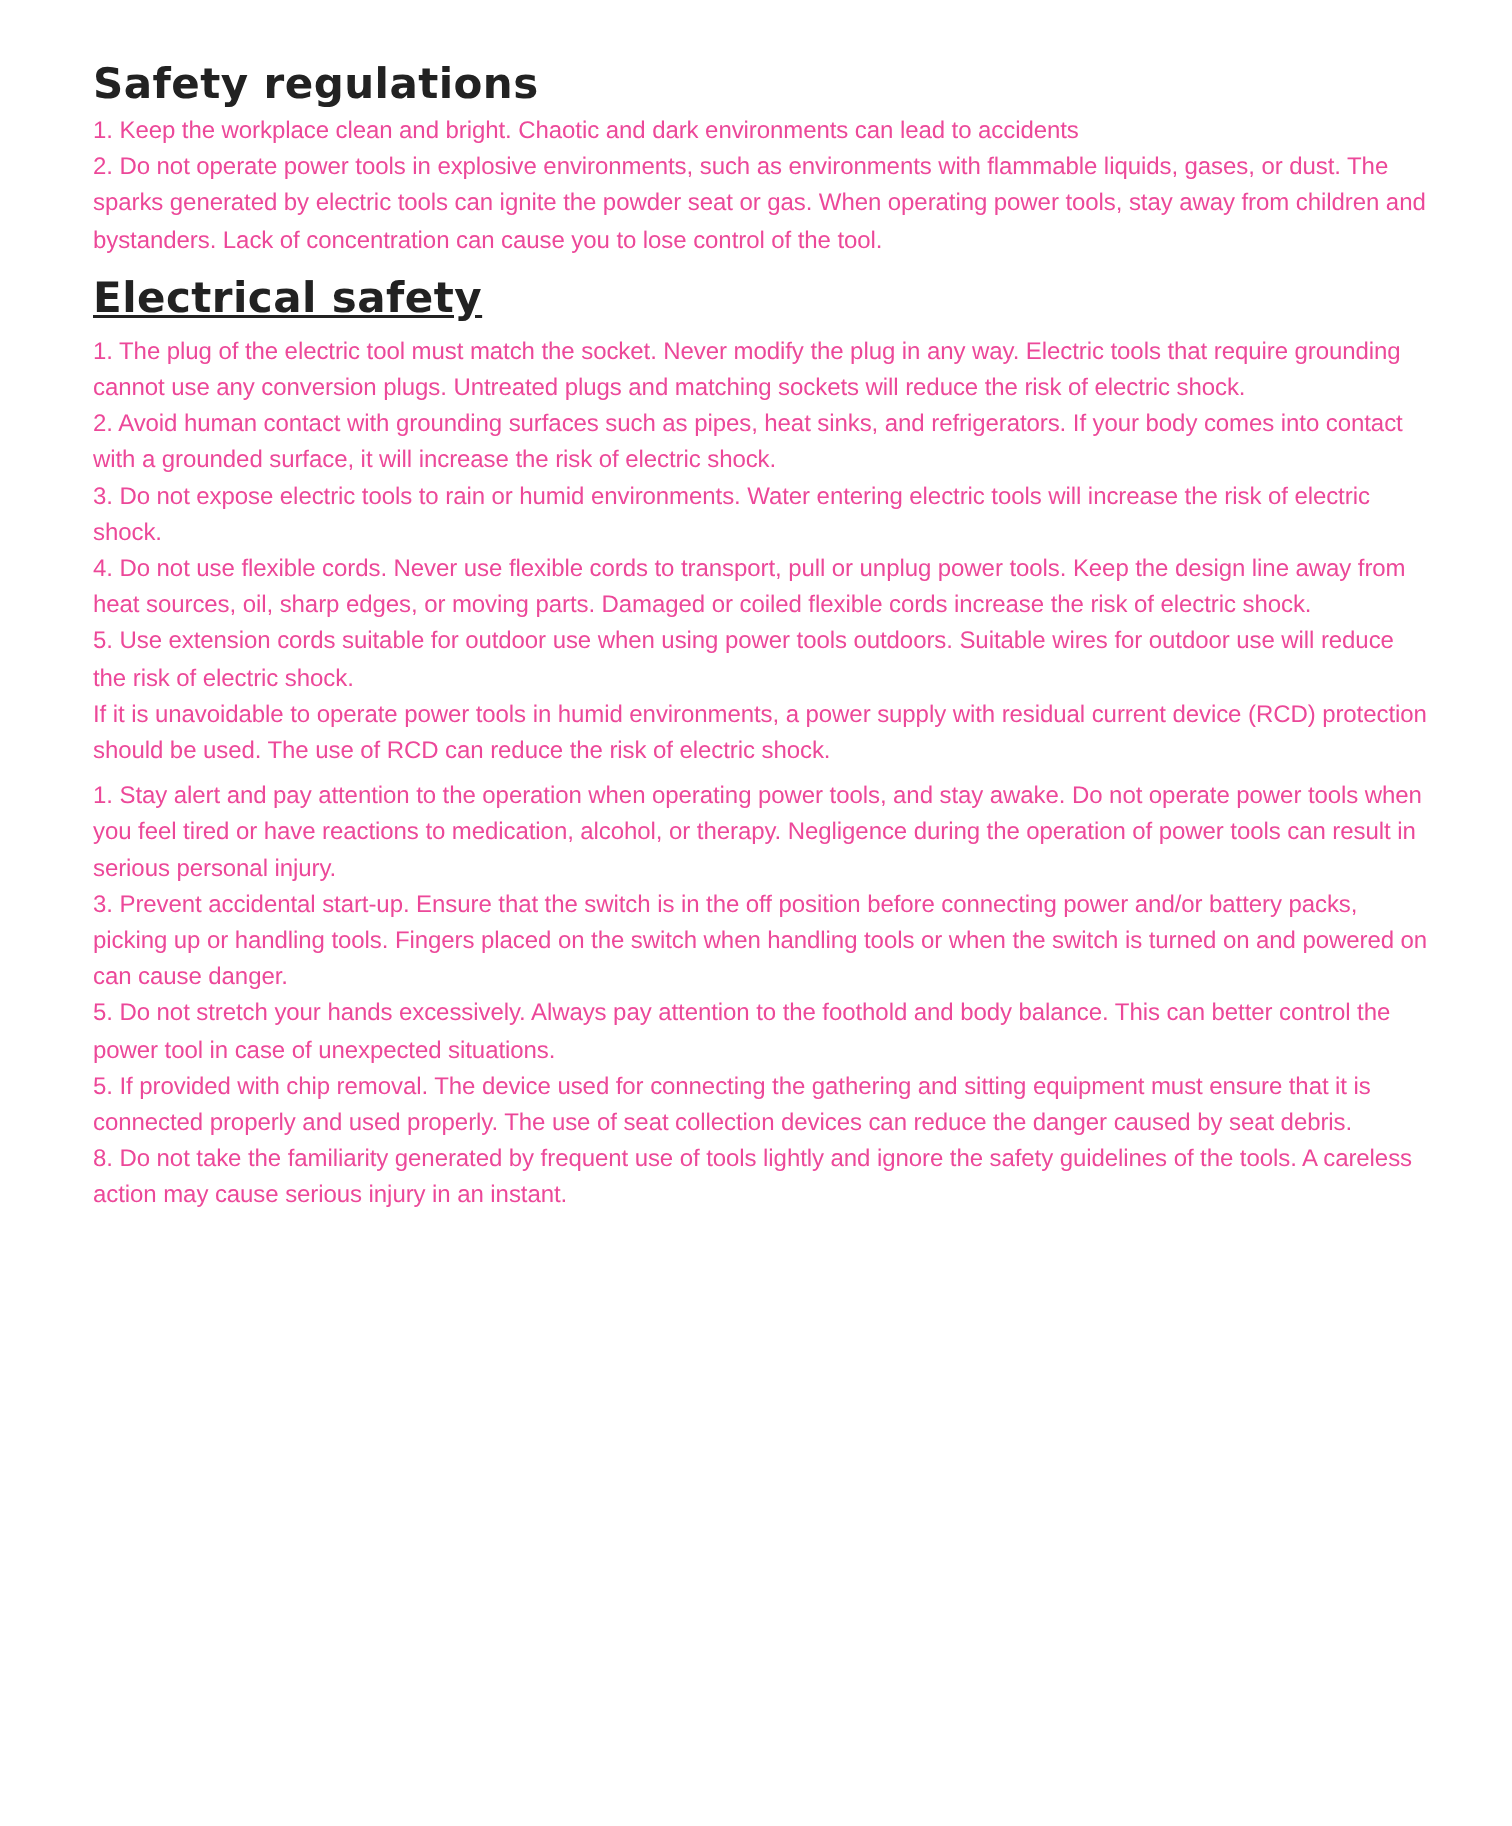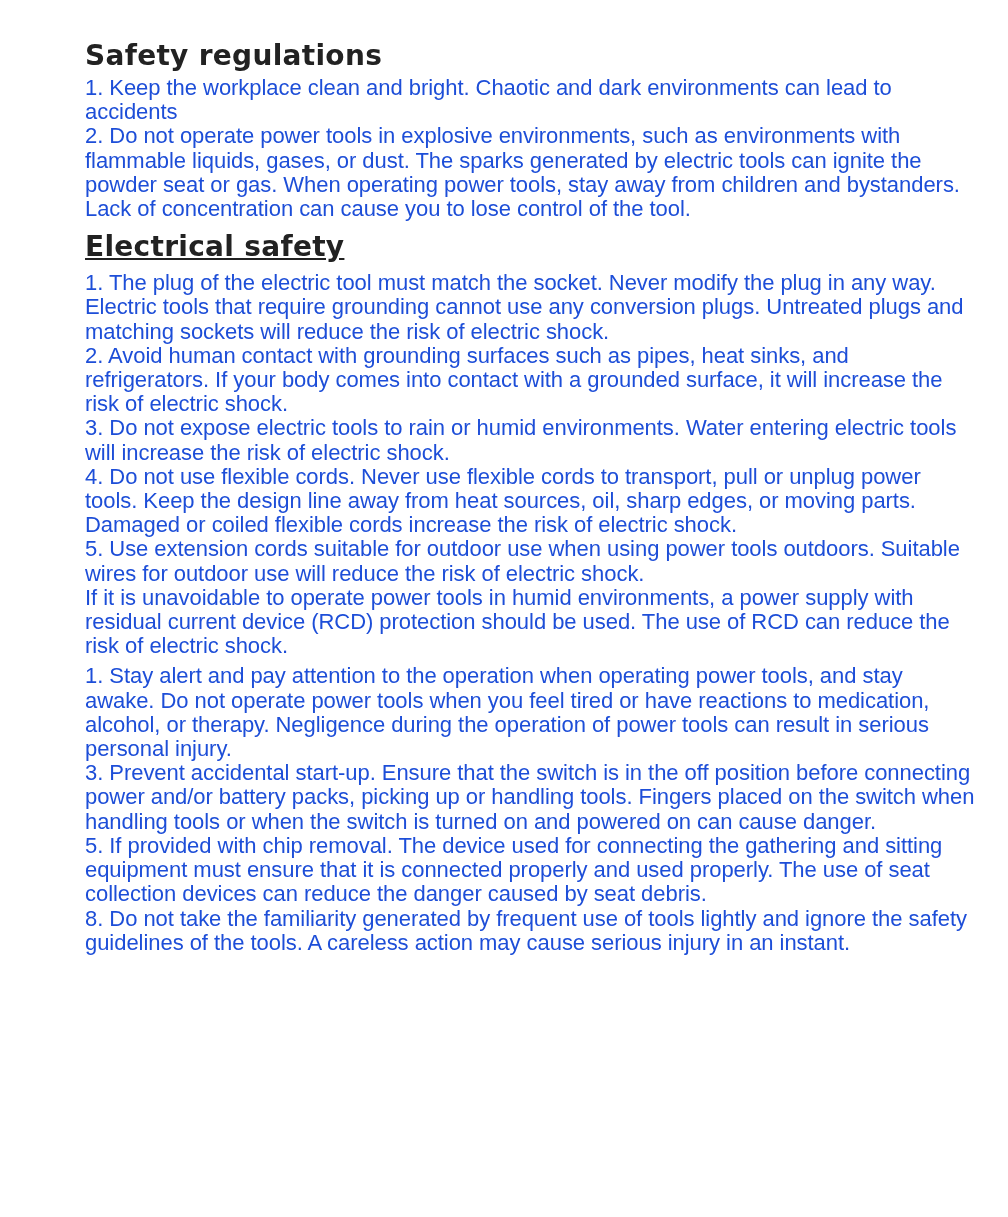--- a/index.html
+++ b/index.html
@@ -6,39 +6,39 @@
     body {
       width: 1008px;
       height: 1217px;
       overflow: hidden;
       font-family: "Liberation Sans", "DejaVu Sans", sans-serif;
       color: #222222;
       position: relative;
     }
     .page {
       position: absolute;
-      left: 85px;
+      left: 62px;
       top: 36px;
       width: 890px;
     }
     h2 {
       margin: 0;
       font-family: "DejaVu Sans", "Liberation Sans", sans-serif;
       font-weight: bold;
       font-size: 28px;
       letter-spacing: 0.3px;
       color: #222222;
       line-height: 40px;
     }
     .para {
       margin: 0;
       font-family: "Liberation Sans", sans-serif;
-      font-size: 22px;
+      font-size: 16px;
       line-height: 24.2px;
-      color: #1d4ed8;
+      color: #ec4899;
       letter-spacing: -0.05px;
     }
     #sec-regulations h2 { margin-bottom: 0px; }
     #sec-electrical { margin-top: 6px; }
     #sec-electrical h2 { margin-bottom: 4px; text-decoration: underline; }
     #sec-personal { margin-top: 6px; }
     #sec-personal h2 { margin-bottom: 8px; }
   </style>
 </head>
 <body>
@@ -57,17 +57,18 @@
     <p class="para">2. Avoid human contact with grounding surfaces such as pipes, heat sinks, and refrigerators. If your body comes into contact with a grounded surface, it will increase the risk of electric shock.</p>
     <p class="para">3. Do not expose electric tools to rain or humid environments. Water entering electric tools will increase the risk of electric shock.</p>
     <p class="para">4. Do not use flexible cords. Never use flexible cords to transport, pull or unplug power tools. Keep the design line away from heat sources, oil, sharp edges, or moving parts. Damaged or coiled flexible cords increase the risk of electric shock.</p>
     <p class="para">5. Use extension cords suitable for outdoor use when using power tools outdoors. Suitable wires for outdoor use will reduce the risk of electric shock.</p>
     <p class="para">If it is unavoidable to operate power tools in humid environments, a power supply with residual current device (RCD) protection should be used. The use of RCD can reduce the risk of electric shock.</p>
   </section>
 
   <section id="sec-personal">
     <p class="para">1. Stay alert and pay attention to the operation when operating power tools, and stay awake. Do not operate power tools when you feel tired or have reactions to medication, alcohol, or therapy. Negligence during the operation of power tools can result in serious personal injury.</p>
     <p class="para">3. Prevent accidental start-up. Ensure that the switch is in the off position before connecting power and/or battery packs, picking up or handling tools. Fingers placed on the switch when handling tools or when the switch is turned on and powered on can cause danger.</p>
+    <p class="para">5. Do not stretch your hands excessively. Always pay attention to the foothold and body balance. This can better control the power tool in case of unexpected situations.</p>
     <p class="para">5. If provided with chip removal. The device used for connecting the gathering and sitting equipment must ensure that it is connected properly and used properly. The use of seat collection devices can reduce the danger caused by seat debris.</p>
     <p class="para">8. Do not take the familiarity generated by frequent use of tools lightly and ignore the safety guidelines of the tools. A careless action may cause serious injury in an instant.</p>
   </section>
 
 </div>
 
 </body></html>

